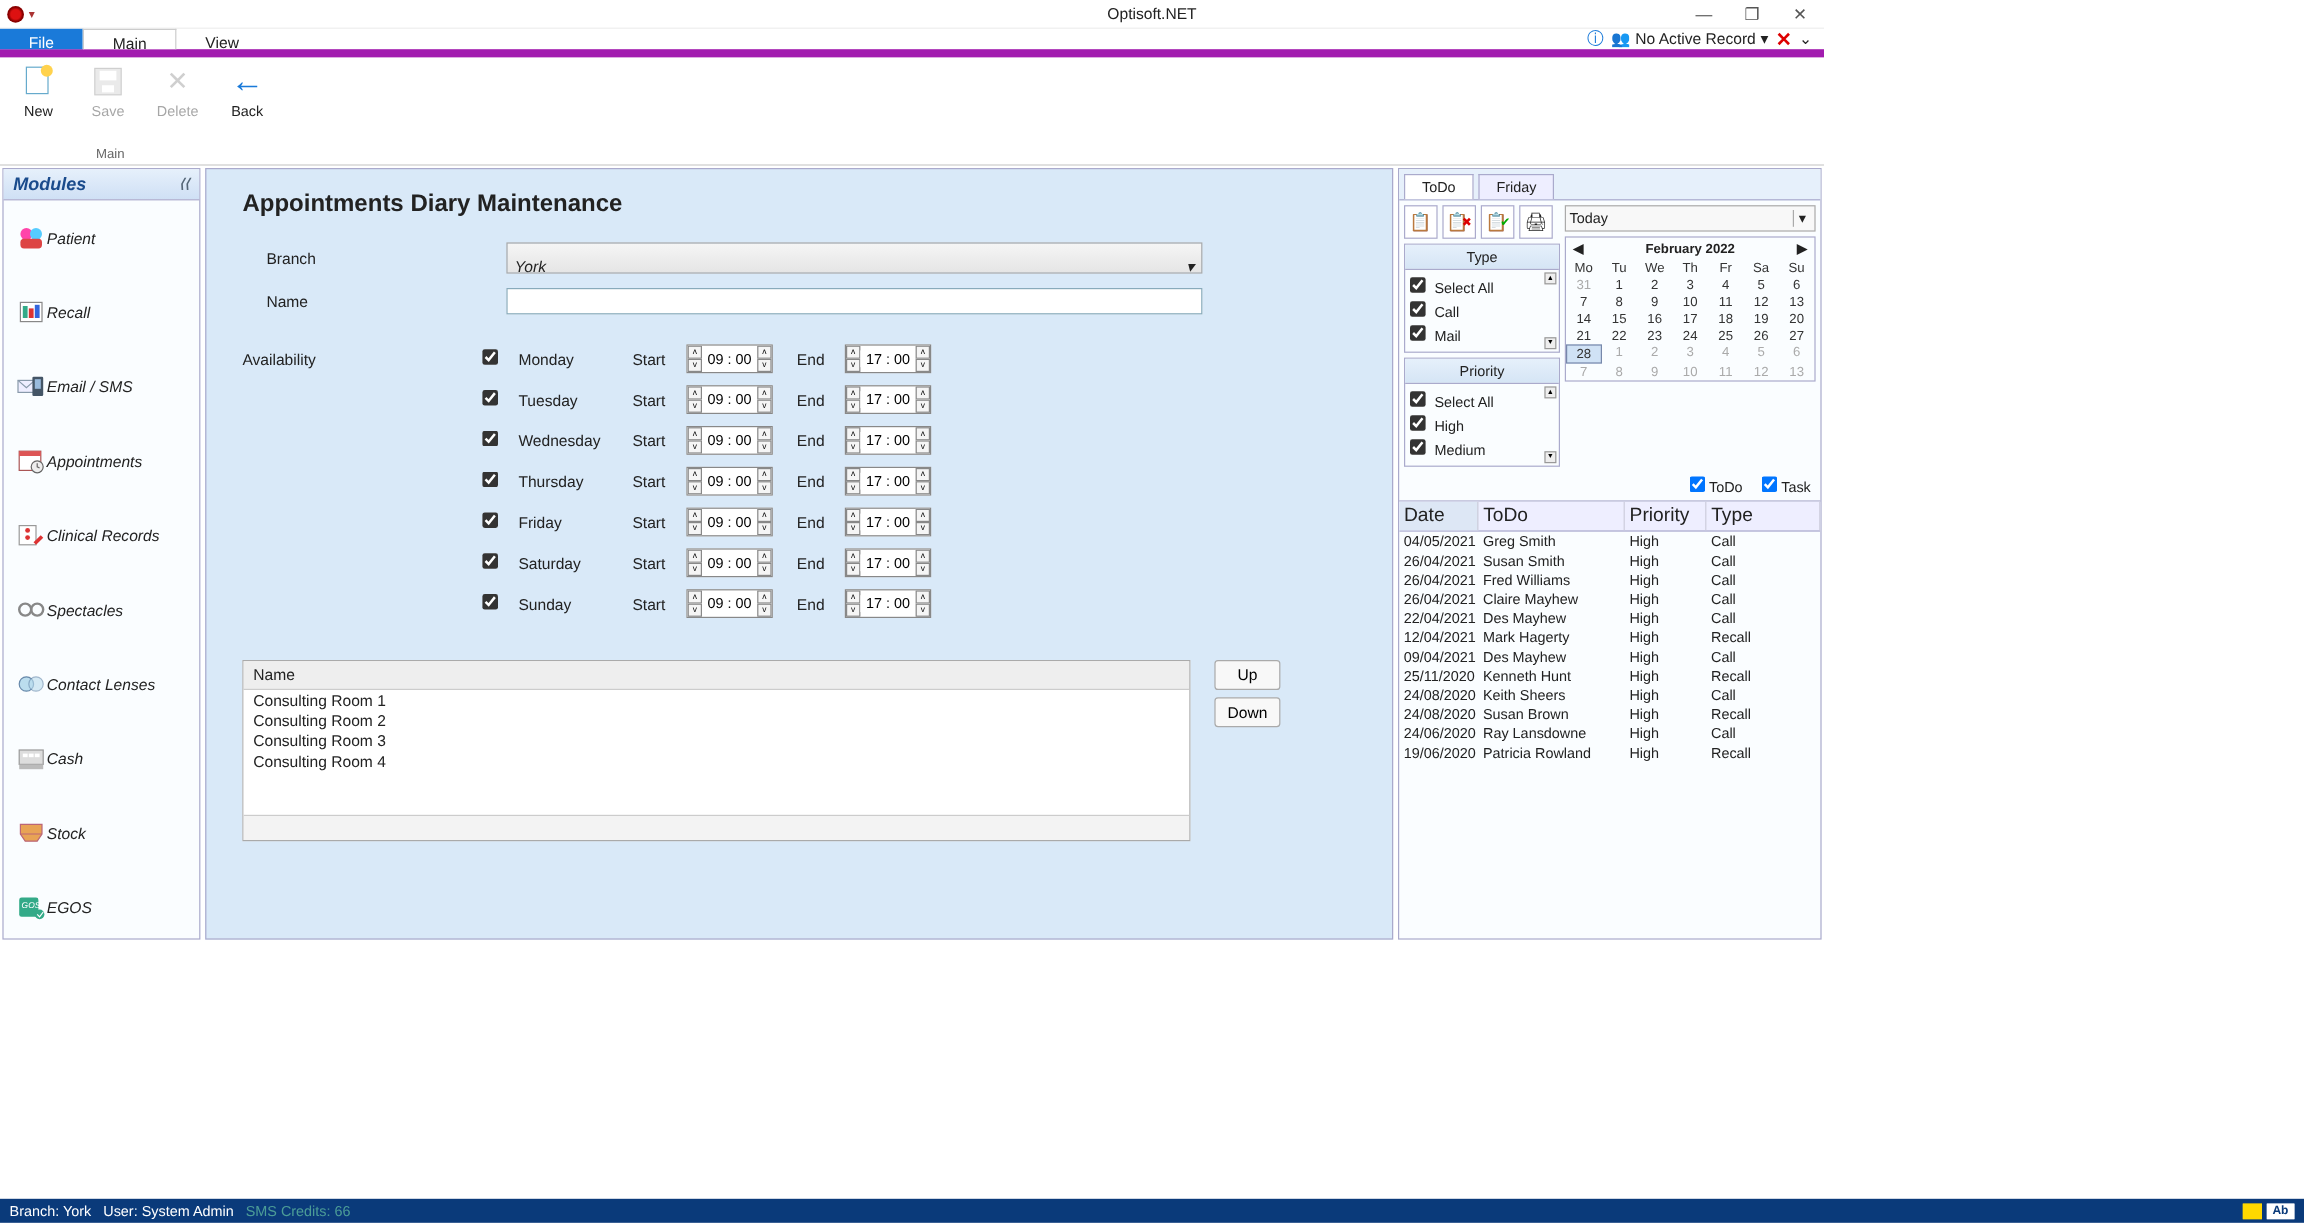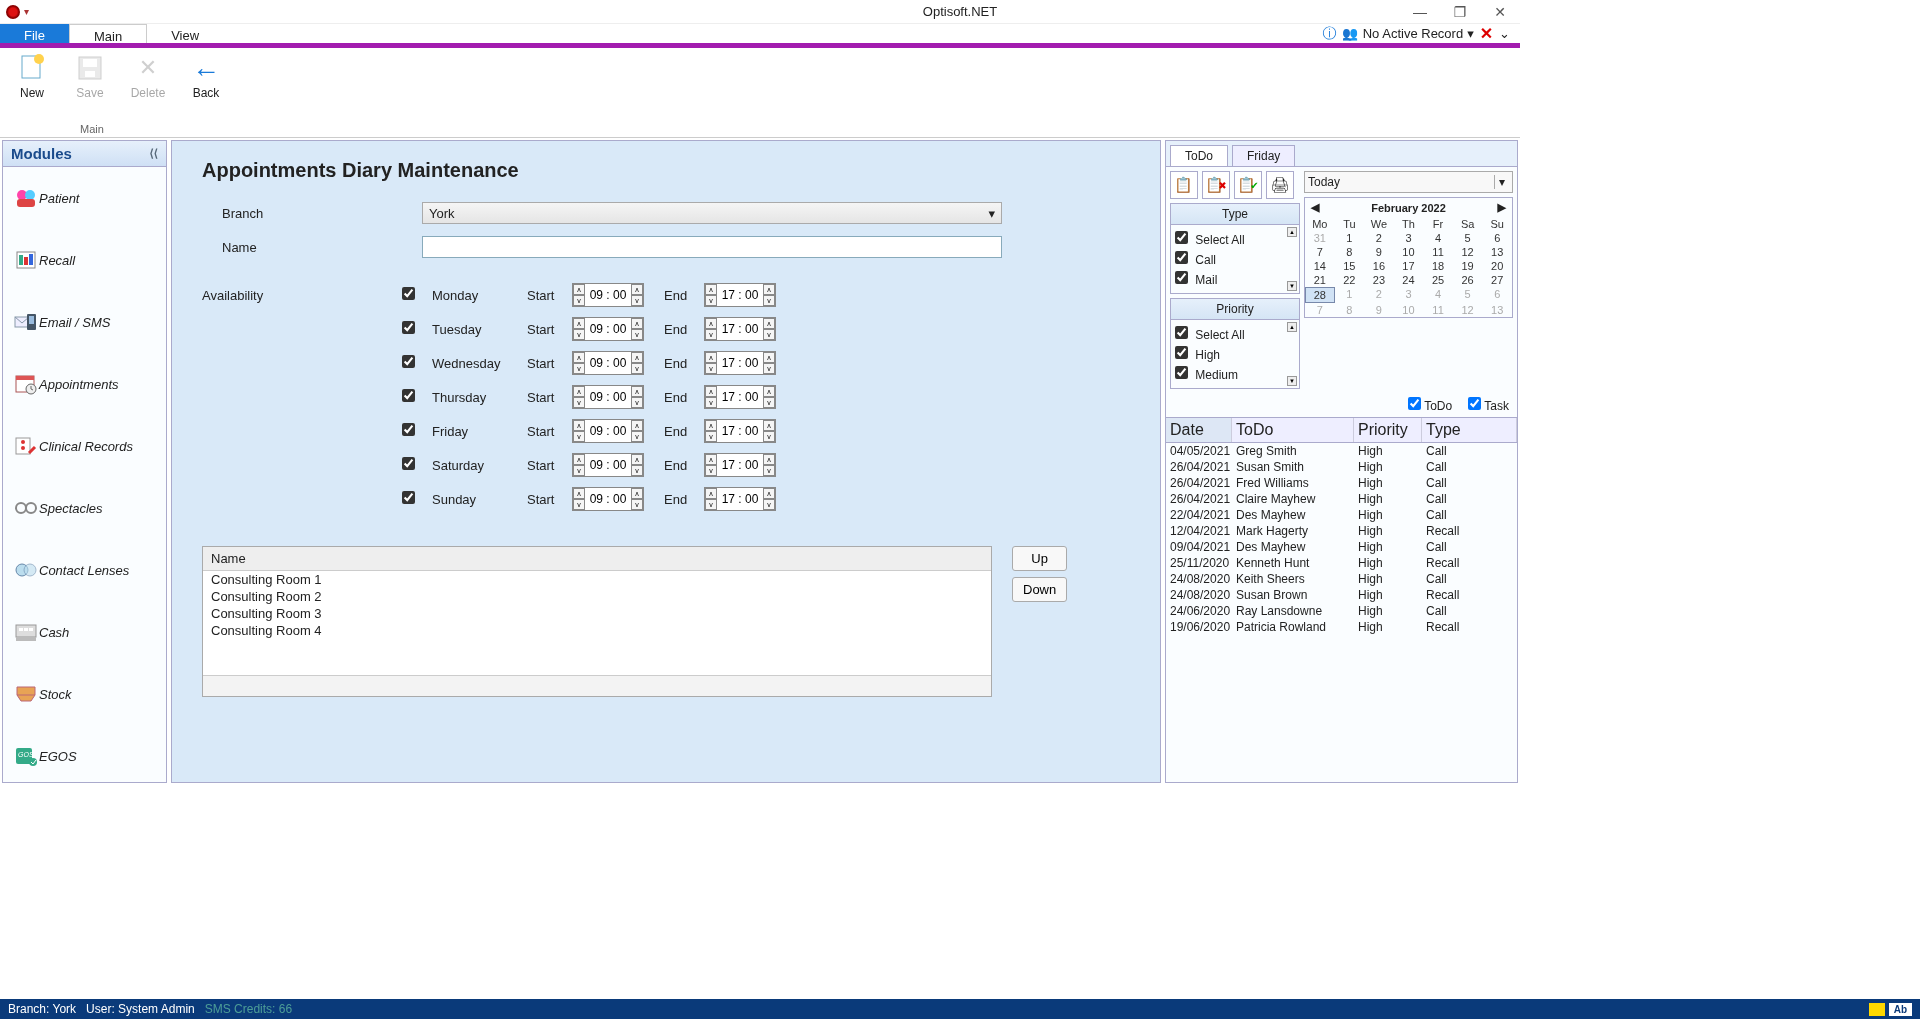--- a/index.html
+++ b/index.html
@@ -7,21 +7,21 @@
 
 
 .titlebar { height: 24px; background: #fff; display: flex; align-items: center; border-bottom: 1px solid #eee; }
 .titlebar-left { display: flex; align-items: center; padding-left: 6px; gap: 4px; }
 .titlebar-icon { width: 14px; height: 14px; background: radial-gradient(circle, #d11 40%, #800 60%); border-radius: 50%; }
 .titlebar-title { position: absolute; left: 50%; transform: translateX(-50%); font-size: 13px; }
 .titlebar-controls { margin-left: auto; display: flex; }
 .titlebar-controls div { width: 40px; text-align: center; font-size: 14px; color: #555; }
 
 
-.menutabs { height: 24px; display: flex; align-items: stretch; border-bottom: 5px solid #a21caf; position: relative; }
+.menutabs { height: 24px; display: flex; align-items: stretch; border-bottom: 7px solid #a21caf; position: relative; }
 .menutabs .tab { padding: 4px 24px; font-size: 13px; cursor: pointer; }
 .menutabs .tab.file { background: #1a7ad9; color: #fff; }
 .menutabs .tab.active { background: #fff; border-top: 1px solid #ccc; border-left: 1px solid #ccc; border-right: 1px solid #ccc; }
 .menutabs .right { margin-left: auto; display: flex; align-items: center; gap: 6px; padding-right: 10px; }
 .help-icon { color: #1a7ad9; font-size: 14px; }
 .record-badge { display: flex; align-items: center; gap: 4px; font-size: 13px; }
 .red-x { color: #d00; font-size: 16px; font-weight: bold; }
 
 
 .ribbon { height: 90px; border-bottom: 1px solid #ccc; display: flex; padding: 4px 8px 0 8px; background: #fff; position: relative; }
@@ -30,31 +30,31 @@
 .ribbon-btn .ico { width: 32px; height: 32px; display: flex; align-items: center; justify-content: center; font-size: 22px; }
 .ribbon-btn .lbl { font-size: 12px; margin-top: 2px; text-align: center; }
 .ribbon-btn.disabled { opacity: 0.4; }
 .ribbon-group-label { position: absolute; bottom: 2px; left: 80px; font-size: 11px; color: #666; }
 
 
 .layout { display: flex; height: calc(100% - 24px - 24px - 90px - 20px); }
 
 
 .modules-panel { width: 165px; border: 1px solid #aac; margin: 2px; display: flex; flex-direction: column; background: #fafdff; }
-.panel-header { background: linear-gradient(#e6f0fb, #cfe0f5); border-bottom: 1px solid #aac; padding: 4px 8px; font-weight: bold; color: #1a4b8c; font-size: 15px; display: flex; justify-content: space-between; align-items: center; }
+.panel-header { background: linear-gradient(#e6f0fb, #cfe0f5); border-bottom: 1px solid #aac; padding: 4px 8px; font-weight: bold; color: #1a4b8c; font-size: 15px; display: flex; justify-content: space-between; align-items: center; font-style: italic; }
 .panel-header .collapse { font-size: 11px; color: #567; }
 .module-item { display: flex; align-items: center; padding: 20px 10px; cursor: pointer; font-style: italic; }
 .module-icon { width: 26px; height: 22px; display: inline-flex; align-items: center; justify-content: center; }
 
 
 .content-panel { flex: 1; border: 1px solid #aac; margin: 2px; background: #d9e9f8; padding: 18px 30px; }
 .content-title { font-size: 20px; font-weight: bold; margin-bottom: 20px; }
 .form-row { display: flex; align-items: center; margin-bottom: 12px; margin-left: 20px; }
 .form-label { width: 200px; font-size: 13px; }
-.form-select { width: 580px; height: 22px; background: linear-gradient(#f5f5f5, #e5e5e5); border: 1px solid #aaa; padding: 2px 6px; display: flex; justify-content: space-between; align-items: flex-end; font-size: 13px; }
+.form-select { width: 580px; height: 22px; background: linear-gradient(#f5f5f5, #e5e5e5); border: 1px solid #aaa; padding: 12px 6px; display: flex; justify-content: space-between; align-items: flex-start; font-size: 13px; font-style: italic; }
 .form-input { width: 580px; height: 22px; border: 1px solid #8ab; background: #fff; padding: 2px 6px; font-size: 13px; }
 
 
 .avail-section { margin-top: 20px; }
 .avail-row { display: flex; align-items: center; height: 34px; }
 .avail-label { width: 200px; padding-top: 0; }
 .avail-check { width: 30px; accent-color: #333; }
 .avail-day { width: 95px; }
 .avail-start { width: 45px; }
 .time-spinner { display: flex; align-items: center; border: 1px solid #888; background: #fff; height: 24px; margin-right: 20px; }

